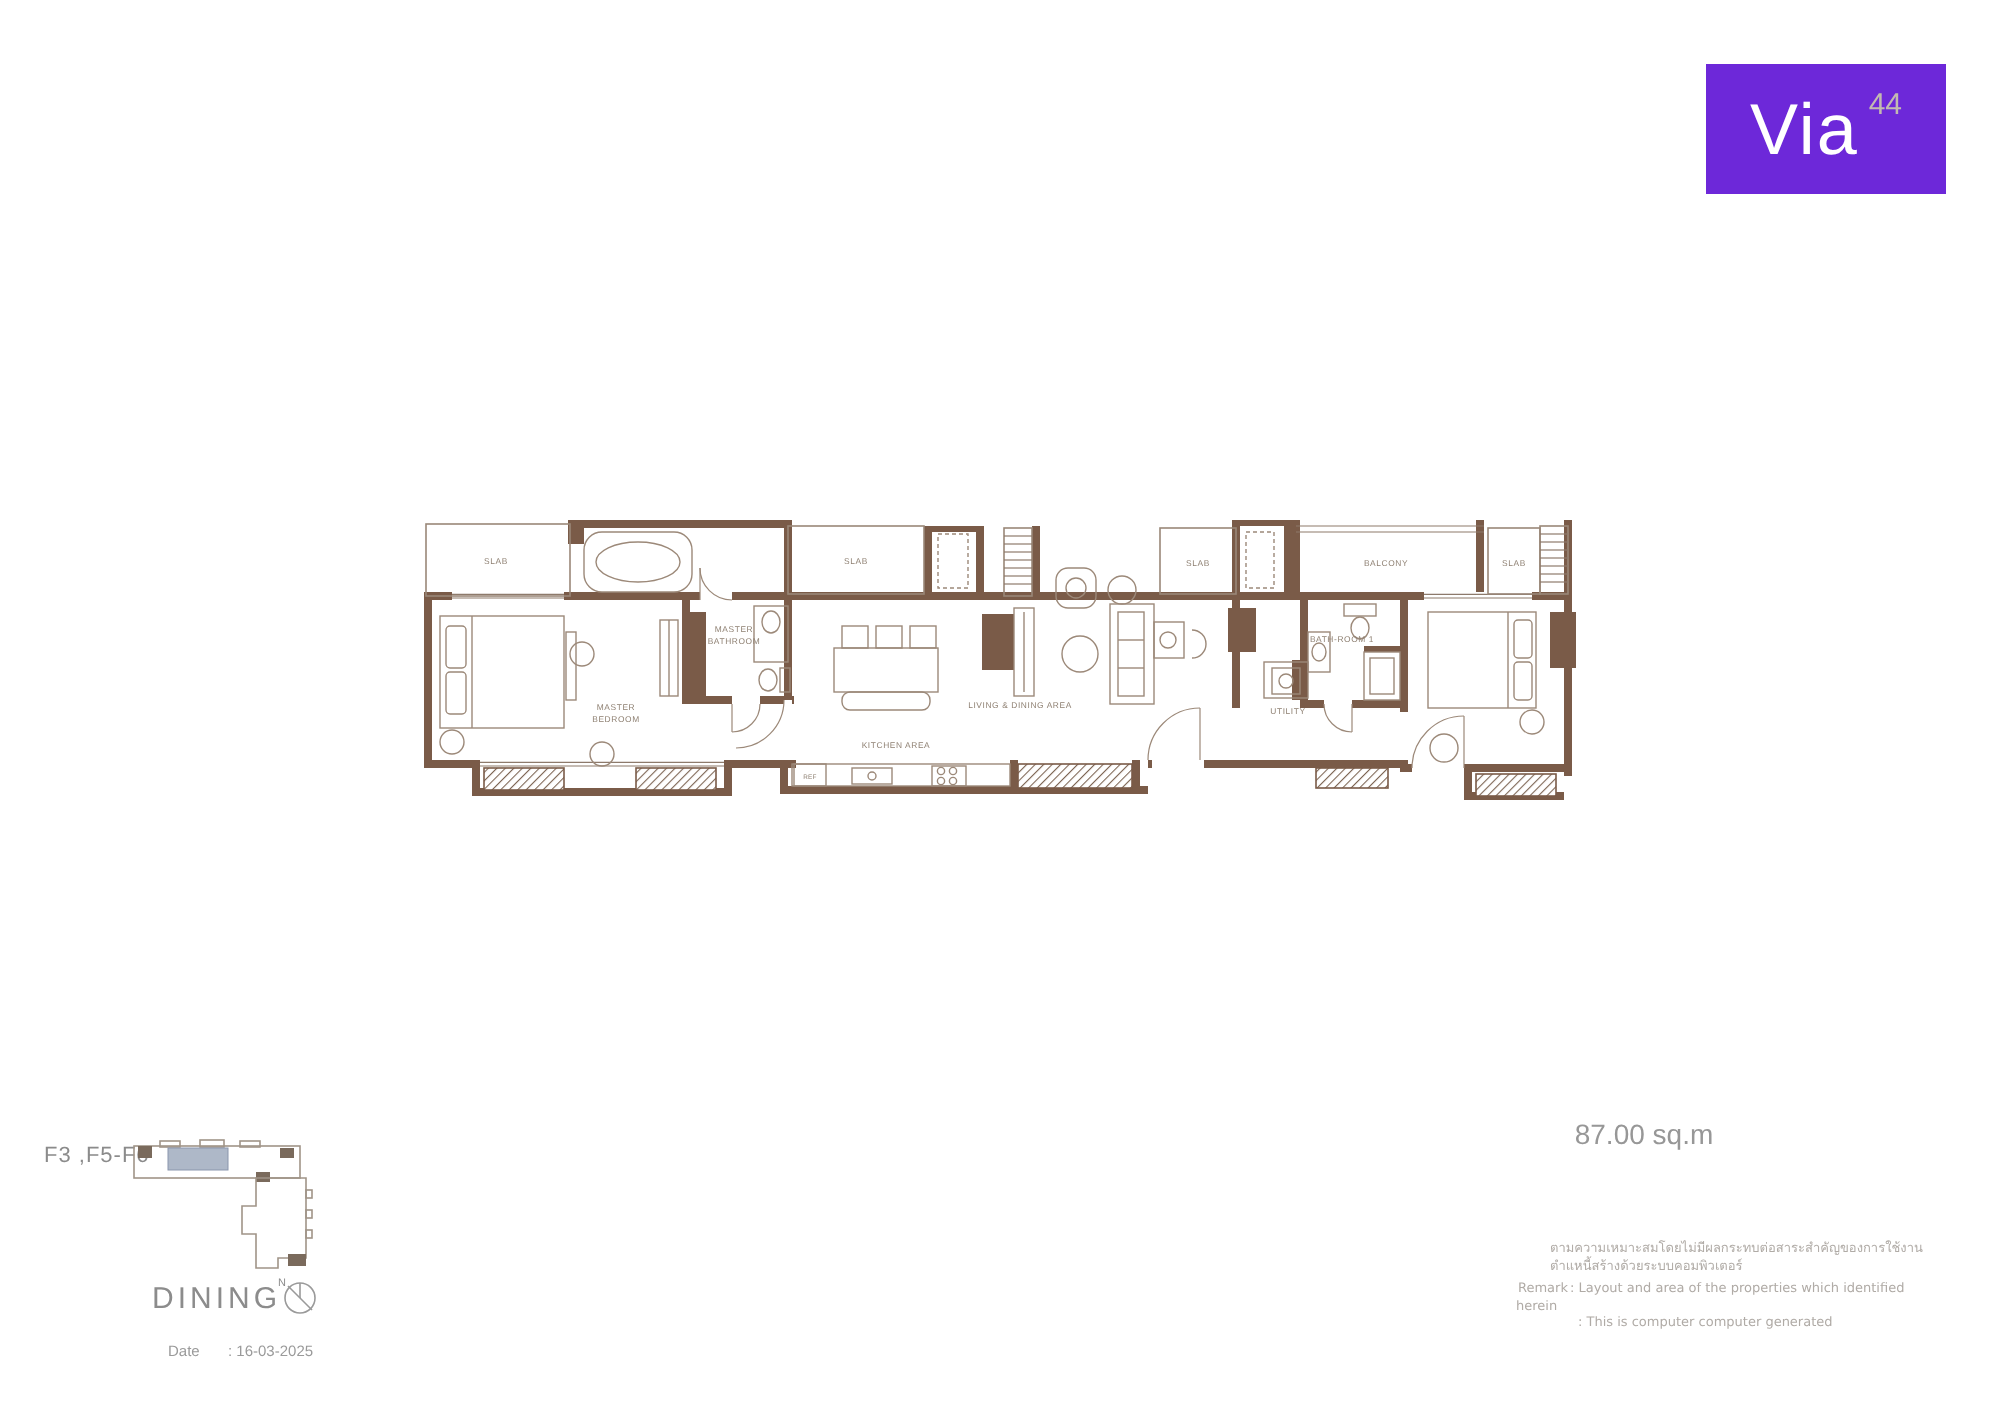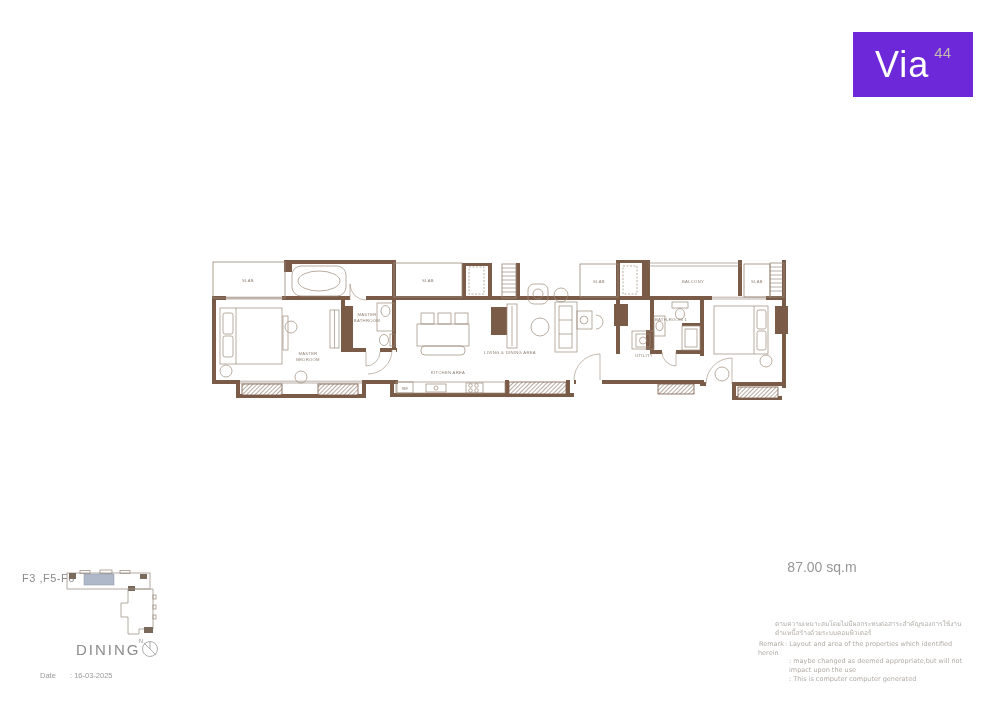--- a/index.html
+++ b/index.html
@@ -28,21 +28,21 @@
   
   .keyplan{position:absolute;left:55px;top:565px;}
   .kthin{fill:none;stroke:#a09488;stroke-width:0.8;}
   .kdark{fill:#7a6a5c;}
   .khl{fill:#aeb8c8;stroke:#8a96ad;stroke-width:0.5;}
   .kcompass{fill:none;stroke:#9a9a9a;stroke-width:0.8;}
   .keyplan text{font-family:"Liberation Sans",sans-serif;font-size:5.5px;fill:#8a8a8a;}
   .floors-label{position:absolute;left:22px;top:572px;font-size:11px;color:#8b8b8b;letter-spacing:.5px;}
   .keyplan-title{position:absolute;left:76px;top:641px;font-size:15px;color:#8c8c8c;letter-spacing:2px;}
   .date-row{position:absolute;left:40px;top:671px;font-size:7.5px;color:#9a9a9a;}
-  .date-label{display:inline-block;width:30px;}
+  .date-label{display:inline-block;width:30px;margin-left:44px;}
 
   
   .unit-block{position:absolute;left:742px;top:555px;width:160px;text-align:center;color:#8f8f8f;}
   .unit-name{font-size:21px;letter-spacing:1px;}
   .unit-area{font-size:14px;margin-top:4px;color:#979797;}
 
   
   .disclaimer{position:absolute;left:758px;top:620px;width:215px;font-size:6.5px;line-height:8.6px;
               color:#b0aba6;font-family:"DejaVu Sans",sans-serif;}
   .d-indent{padding-left:17px;}
@@ -313,17 +313,16 @@
   <div class="unit-block">
     <div class="unit-area">87.00 sq.m</div>
   </div>
 
   <div class="disclaimer">
     <div class="d-line d-indent">ตามความเหมาะสมโดยไม่มีผลกระทบต่อสาระสำคัญของการใช้งาน</div>
     <div class="d-line d-indent">ตำแหนี้สร้างด้วยระบบคอมพิวเตอร์</div>
     <div class="d-line remark-row">
       <span class="remark-label">Remark</span><span>: Layout and area of the properties which identified herein</span>
     </div>
-    <div class="d-line d-indent2">: maybe changed as deemed appropriate,but will not impact upon the use</div>
     <div class="d-line d-indent2">: This is computer computer generated</div>
   </div>
 
 </div>
 
 </body></html>

